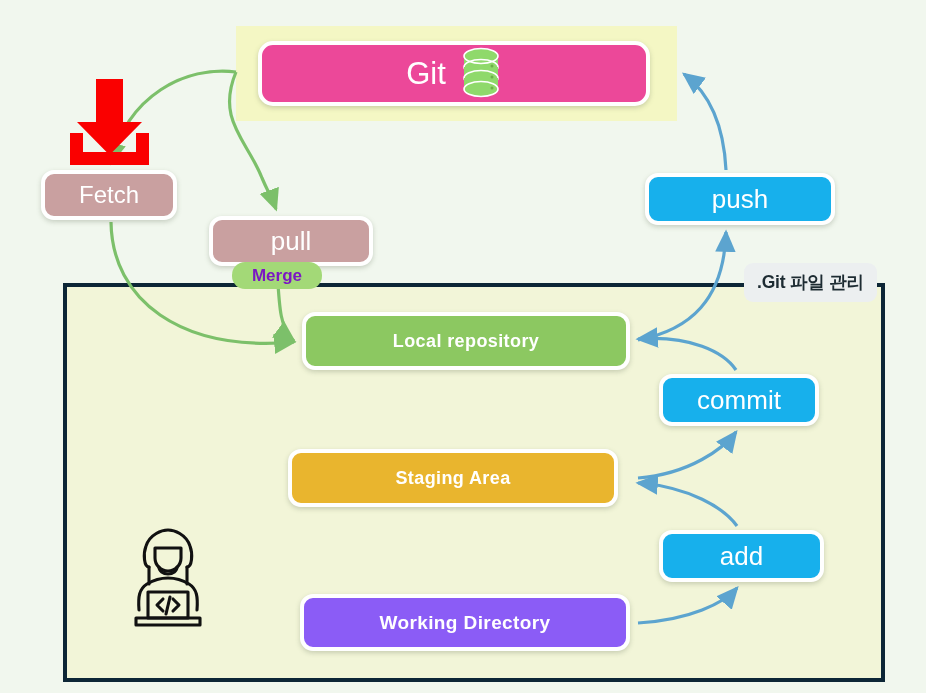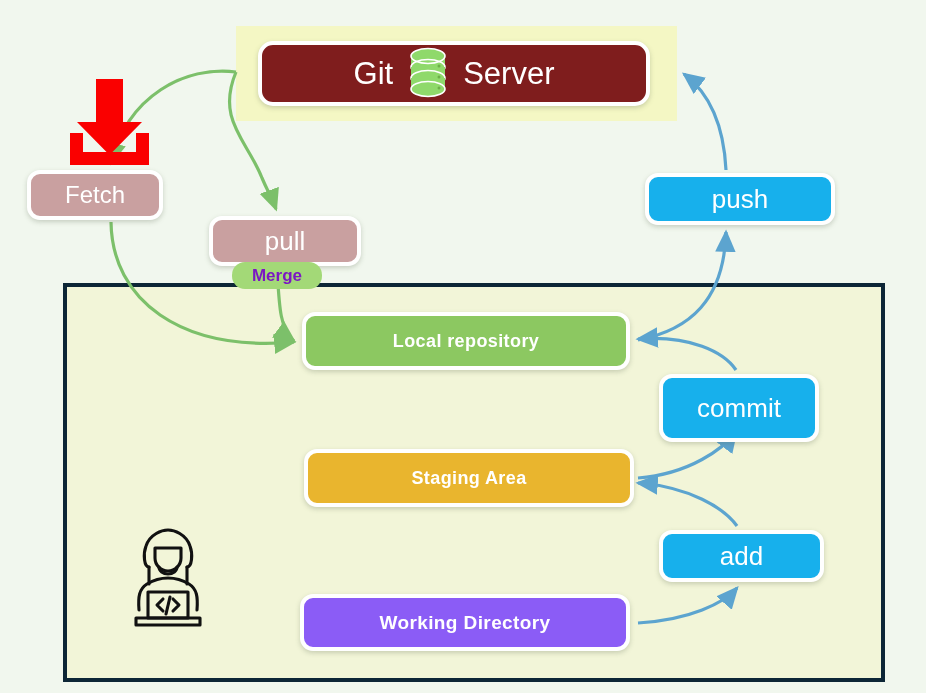--- a/index.html
+++ b/index.html
@@ -60,32 +60,32 @@
     border-radius: 13px;
     display: flex;
     align-items: center;
     justify-content: center;
     color: #ffffff;
     box-shadow: 0 2px 5px rgba(90,105,80,0.28);
     white-space: nowrap;
   }
   .node-server {
     left: 258px; top: 41px; width: 392px; height: 65px;
-    background: #7f1d1d;
+    background: #ec4899;
     border-radius: 15px;
     font-size: 31px;
     gap: 14px;
   }
   .node-fetch {
-    left: 27px; top: 170px; width: 136px; height: 50px;
+    left: 41px; top: 170px; width: 136px; height: 50px;
     background: #c9a0a0;
     font-size: 24px;
   }
   .node-pull {
-    left: 209px; top: 216px; width: 152px; height: 50px;
+    left: 209px; top: 216px; width: 164px; height: 50px;
     background: #c9a0a0;
     font-size: 26px;
   }
   .badge-merge {
     position: absolute;
     left: 232px; top: 262px;
     width: 90px; height: 27px;
     background: #a3d977;
     border-radius: 13px;
     display: flex;
@@ -96,40 +96,40 @@
     font-weight: bold;
   }
   .node-local {
     left: 302px; top: 312px; width: 328px; height: 58px;
     background: #8cc861;
     font-size: 18px;
     font-weight: bold;
     letter-spacing: 0.4px;
   }
   .node-staging {
-    left: 304px; top: 449px; width: 330px; height: 58px;
+    left: 288px; top: 449px; width: 330px; height: 58px;
     background: #e9b52e;
     font-size: 18px;
     font-weight: bold;
     letter-spacing: 0.4px;
   }
   .node-working {
     left: 300px; top: 594px; width: 330px; height: 57px;
     background: #8b5cf6;
     font-size: 19px;
     font-weight: bold;
     letter-spacing: 0.4px;
   }
   .node-push {
     left: 645px; top: 173px; width: 190px; height: 52px;
     background: #17b0ec;
     font-size: 26px;
   }
   .node-commit {
-    left: 659px; top: 374px; width: 160px; height: 68px;
+    left: 659px; top: 374px; width: 160px; height: 52px;
     background: #17b0ec;
     font-size: 26px;
   }
   .node-add {
     left: 659px; top: 530px; width: 165px; height: 52px;
     background: #17b0ec;
     font-size: 26px;
   }
 
   
@@ -203,21 +203,20 @@
         <path d="M4,20 v11 a17,7.5 0 0 0 34,0 v-11 z" fill="#8fd96b"></path>
         <ellipse cx="21" cy="31" rx="17" ry="7.5" fill="#8fd96b" stroke="#ffffff" stroke-width="1.6"></ellipse>
         <path d="M4,31 v11 a17,7.5 0 0 0 34,0 v-11 z" fill="#8fd96b"></path>
         <ellipse cx="21" cy="42" rx="17" ry="7.5" fill="#8fd96b" stroke="#ffffff" stroke-width="1.6"></ellipse>
         <ellipse cx="21" cy="9" rx="17" ry="7.5" fill="none" stroke="#ffffff" stroke-width="1.6"></ellipse>
         <circle cx="32" cy="19" r="1.5" fill="#6cb048"></circle>
         <circle cx="32" cy="30" r="1.5" fill="#6cb048"></circle>
         <circle cx="32" cy="41" r="1.5" fill="#6cb048"></circle>
       </svg>
     </span>
-    <span>Server</span>
   </div>
 
   <span class="download-icon">
     <svg width="87" height="88" viewBox="0 0 87 88">
       <path d="M30,2 h27 v43 h19 L43.5,78 L11,45 h19 z" fill="#fa0000"></path>
       <path d="M4,56 h13 v19 h53 v-19 h13 v32 h-79 z" fill="#fa0000"></path>
     </svg>
   </span>
 
   <div class="node node-fetch">
@@ -267,14 +266,15 @@
         <path d="M13,84 C12,71 13,63 21,58 C26,55 33,52 42,52 C51,52 58,55 63,58 C71,63 72,71 71,84"></path>
         <path d="M22,66 h40 v26 h-40 z"></path>
         <path d="M10,92 h64 v7 h-64 z"></path>
         <path d="M37,73 l-6,6 l6,6"></path>
         <path d="M47,73 l6,6 l-6,6"></path>
         <path d="M44,71 l-4,17"></path>
       </g>
     </svg>
   </span>
 
+  <div class="region-label">.Git 파일 관리</div>
 
 </div>
 
 </body></html>

